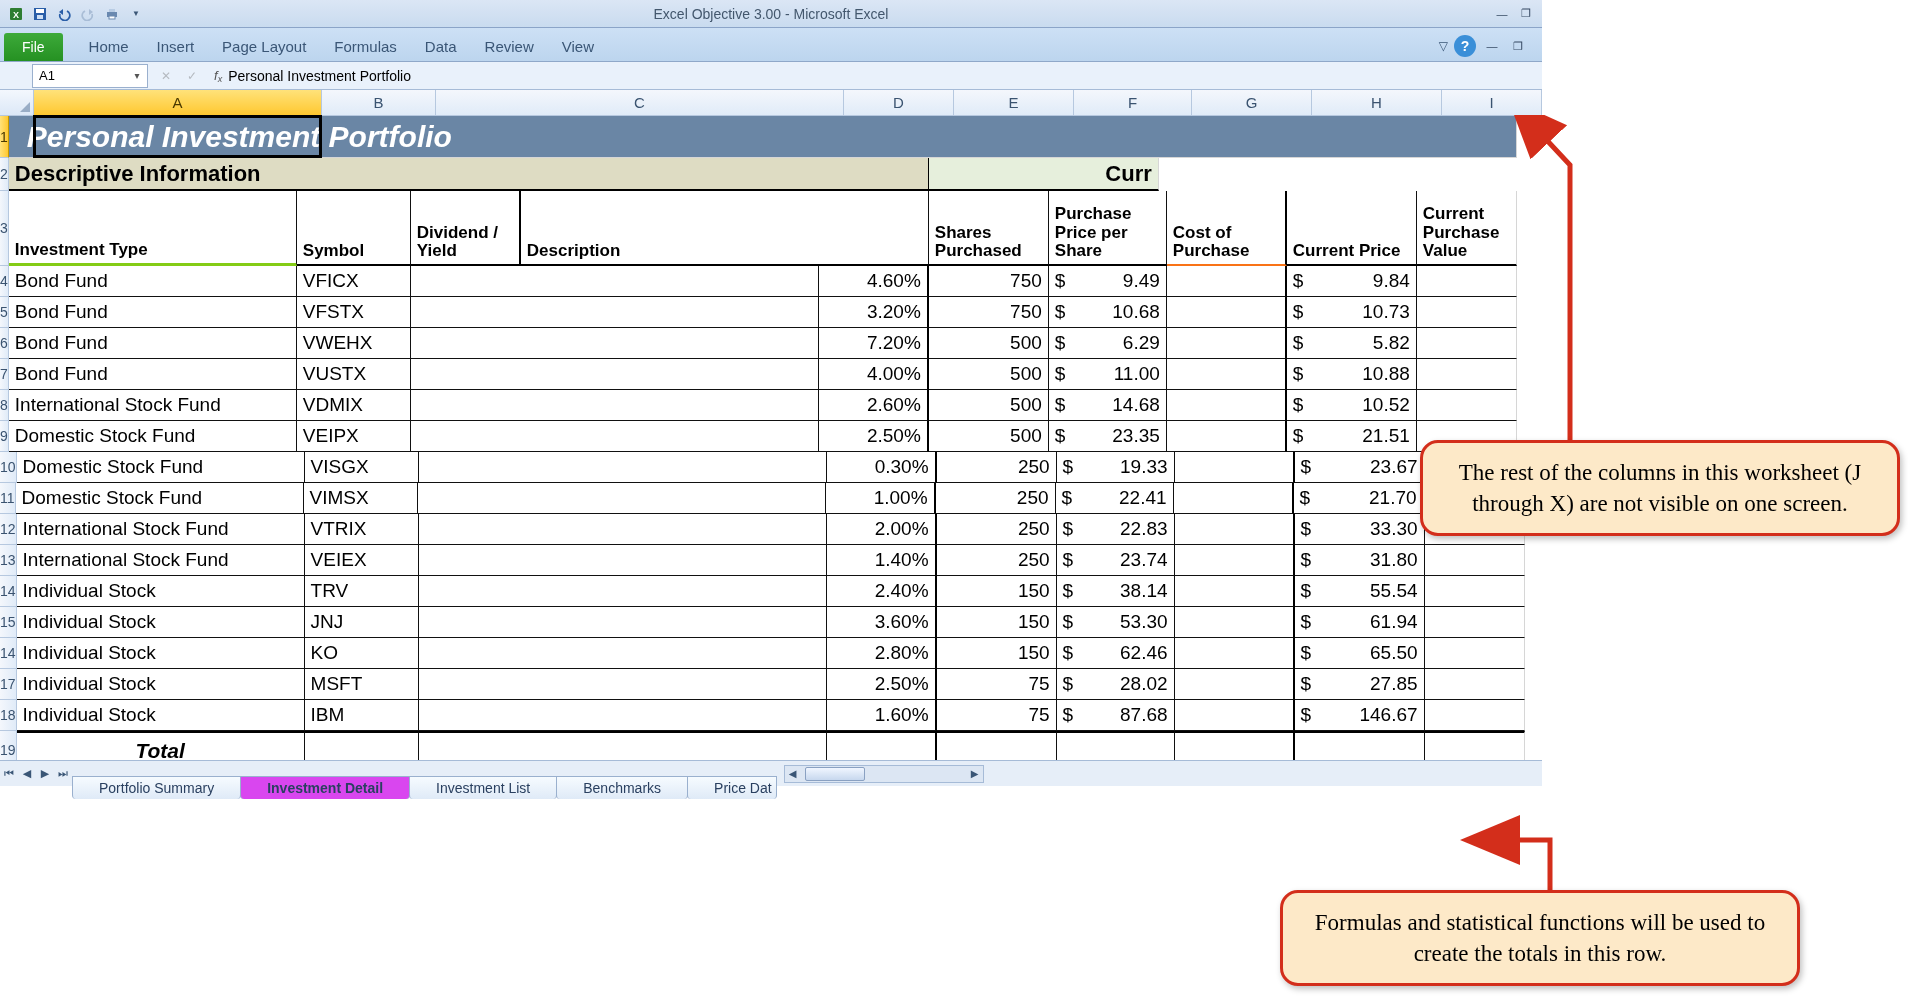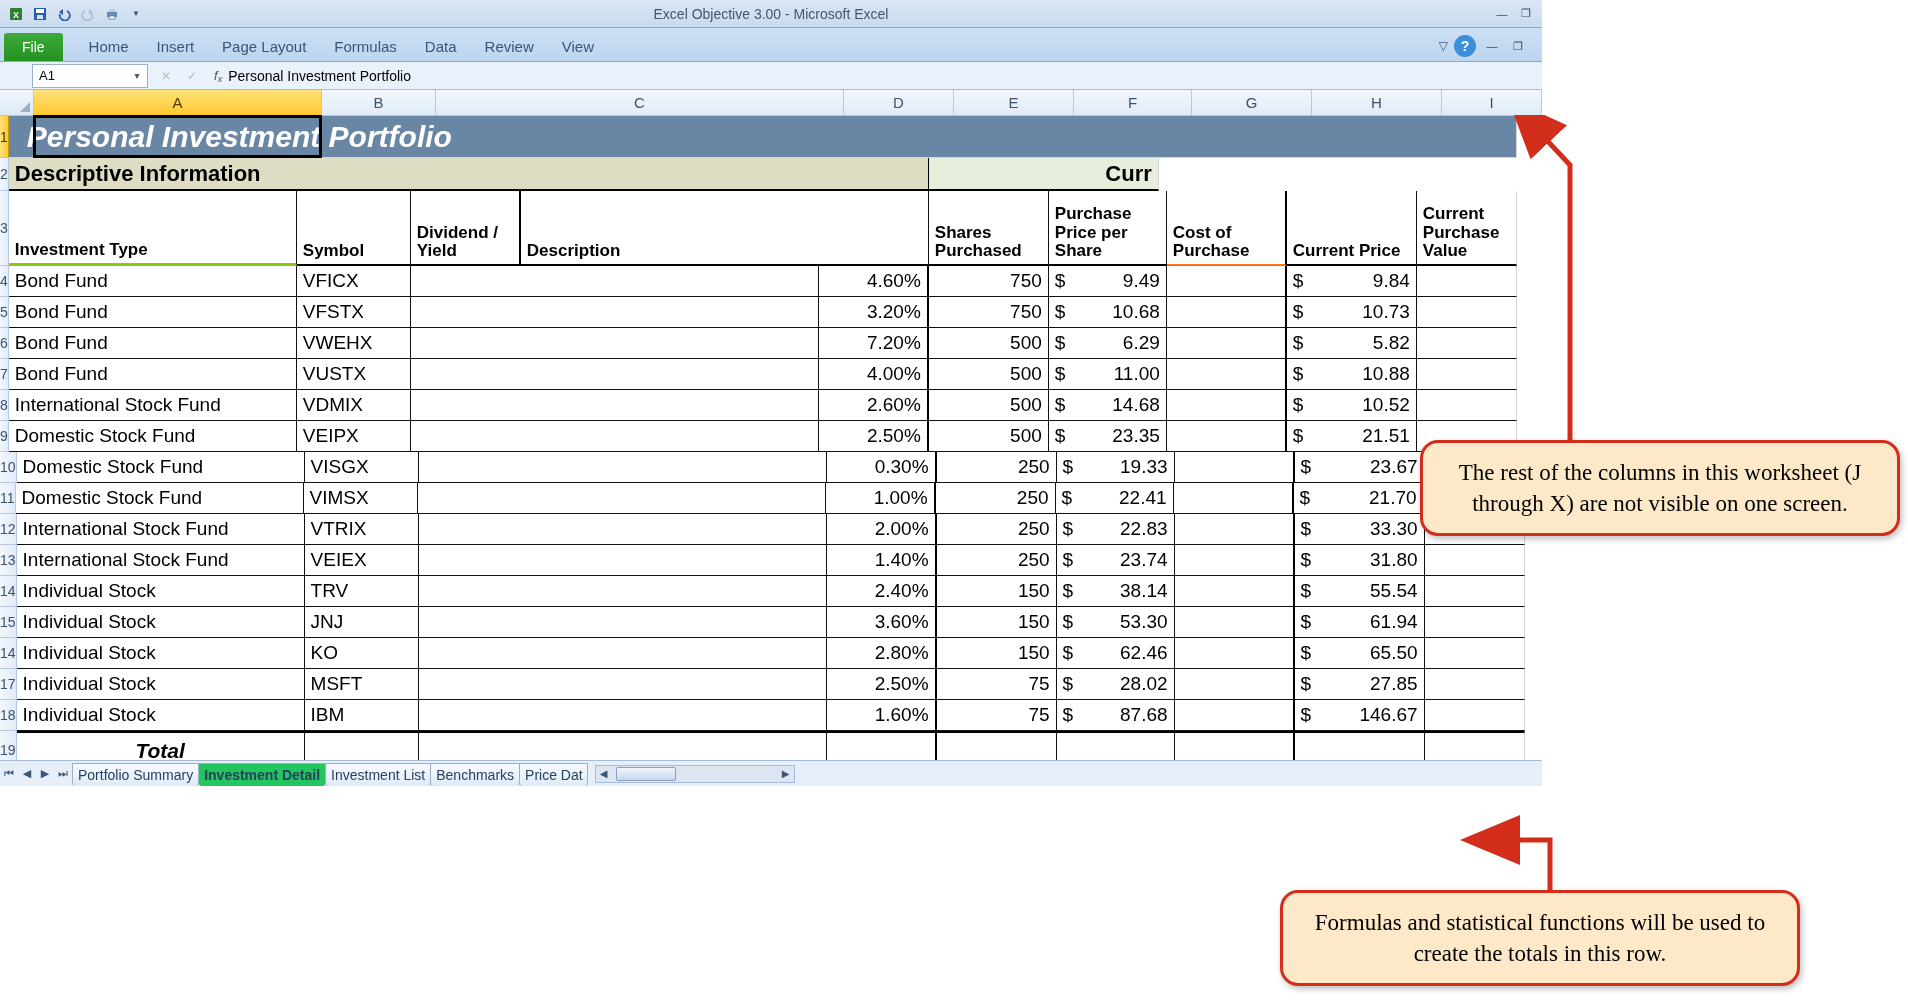--- a/index.html
+++ b/index.html
@@ -66,22 +66,22 @@
 .money { justify-content:space-between; }
 .thick-right { border-right:2px solid #000; }
 .thick-bottom-top { border-top:2px solid #000; border-bottom:2px solid #000; }
 
 
 .tot { font-style:italic; font-weight:bold; font-size:21px; justify-content:center; }
 
 
 .tab-strip { position:absolute; left:0; bottom:0; right:0; height:26px; background:#e6eef8; border-top:1px solid #a6bbd7; display:flex; align-items:center; font-size:14px; }
 .nav-btn { width:18px; height:22px; display:flex; align-items:center; justify-content:center; color:#3a5676; cursor:pointer; font-size:11px; }
-.sheet-tab { padding:3px 5px; background:linear-gradient(#f6fbff,#dfeaf7); border:1px solid #9ab0ce; border-bottom:none; margin-right:-1px; cursor:pointer; color:#2a4060; border-radius:0 0 4px 4px; position:relative; top:1px; }
-.sheet-tab.active { background:#22c55e; font-weight:bold; z-index:2; }
+.sheet-tab { padding:3px 26px; background:linear-gradient(#f6fbff,#dfeaf7); border:1px solid #9ab0ce; border-bottom:none; margin-right:-1px; cursor:pointer; color:#2a4060; border-radius:0 0 4px 4px; position:relative; top:14px; }
+.sheet-tab.active { background:#d946ef; font-weight:bold; z-index:2; }
 .h-scroll { flex:0 0 200px; height:18px; background:#dce6f3; border:1px solid #a6bbd7; margin-left:8px; display:flex; align-items:center; position:relative; }
 .h-scroll .thumb { position:absolute; left:2px; width:60px; height:14px; background:linear-gradient(#f0f6ff,#c7d8ee); border:1px solid #8aa1c2; border-radius:2px; top:1px; cursor:pointer; }
 .h-scroll .arrow { width:16px;height:16px;display:flex;align-items:center;justify-content:center;cursor:pointer;color:#3a5676;font-size:10px; }
 
 
 .callout { position:absolute; background:#fde9c8; border:3px solid #d32e1b; border-radius:18px; padding:14px 22px; font-size:23px; font-family: Georgia, "Times New Roman", serif; color:#000; text-align:center; line-height:1.35; z-index:30; box-shadow:2px 3px 6px rgba(0,0,0,.25); }
 .arrow-svg { position:absolute; z-index:20; pointer-events:none; }
 
 .excel-zone { width: 1542px; }
 

